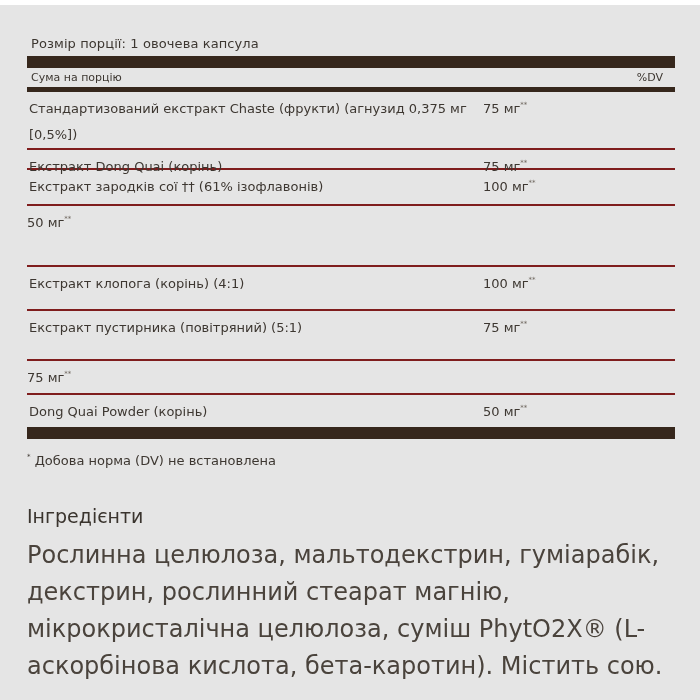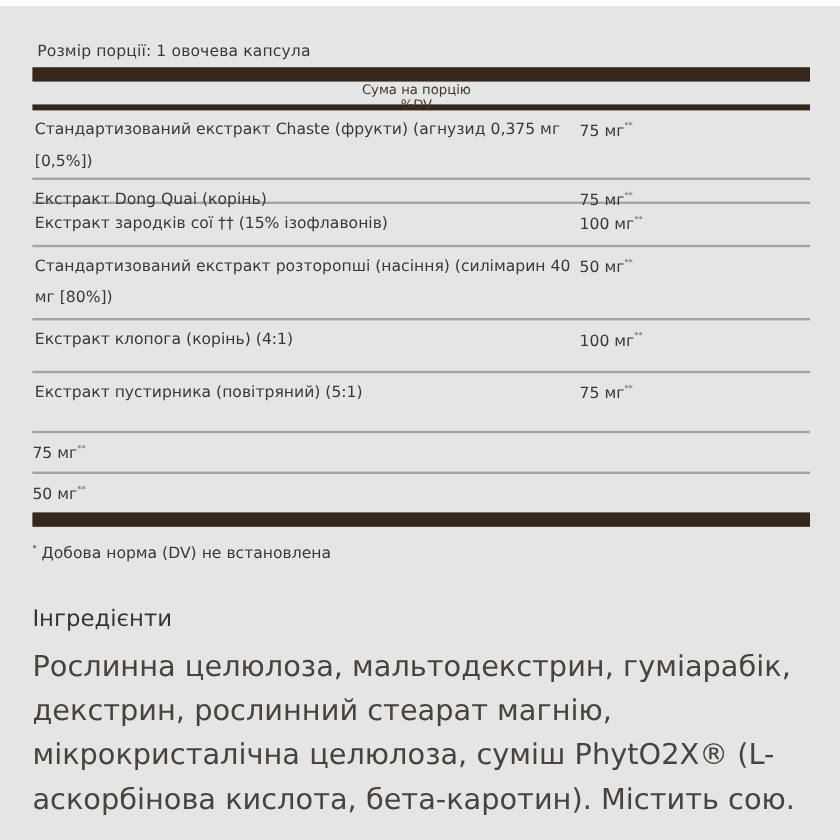--- a/index.html
+++ b/index.html
@@ -18,24 +18,24 @@
       position: absolute; left: 31px; top: 31px;
       font-size: 13px; color: #3d3731; letter-spacing: 0.1px;
     }
     .table {
       position: absolute; left: 27px; top: 51px; width: 648px;
     }
     .bar-thick { height: 12px; background: #36271c; }
     .bar-mid { height: 5px; background: #36271c; }
     .head-row {
       height: 19px; display: flex; align-items: center; justify-content: space-between;
-      font-size: 11px; color: #3d3731; padding: 0 12px 0 4px; flex-direction: column;
+      font-size: 11px; color: #3d3731; padding: 0 12px 0 4px;
     }
     .row {
-      display: flex; border-bottom: 2px solid #a3a3a3; box-sizing: border-box;
+      display: flex; border-bottom: 2px solid #7f1d1d; box-sizing: border-box;
     }
     .row.last { border-bottom: none; }
     .row .name {
       width: 454px; padding: 4px 0 0 2px; font-size: 13px; line-height: 26px; color: #3d3731;
     }
     .row .amount {
       padding-top: 2px; font-size: 13px; line-height: 22px; color: #3d3731;
     }
     .row .amount sup { font-size: 7px; vertical-align: 6px; color: #6d655d; }
     .footnote {
@@ -66,39 +66,39 @@
 
     <div class="row" style="height:58px">
       <div class="name">Стандартизований екстракт Chaste (фрукти) (агнузид 0,375 мг [0,5%])</div>
       <div class="amount"><span>75 мг</span><sup>**</sup></div>
     </div>
     <div class="row" style="height:20px">
       <div class="name">Екстракт Dong Quai (корінь)</div>
       <div class="amount"><span>75 мг</span><sup>**</sup></div>
     </div>
     <div class="row" style="height:36px">
-      <div class="name">Екстракт зародків сої †† (15% ізофлавонів)</div>
+      <div class="name">Екстракт зародків сої †† (61% ізофлавонів)</div>
       <div class="amount"><span>100 мг</span><sup>**</sup></div>
     </div>
     <div class="row" style="height:61px">
-      <div class="name">Стандартизований екстракт розторопші (насіння) (силімарин 40 мг [80%])</div>
       <div class="amount"><span>50 мг</span><sup>**</sup></div>
     </div>
     <div class="row" style="height:44px">
       <div class="name">Екстракт клопога (корінь) (4:1)</div>
       <div class="amount"><span>100 мг</span><sup>**</sup></div>
     </div>
     <div class="row" style="height:50px">
       <div class="name">Екстракт пустирника (повітряний) (5:1)</div>
       <div class="amount"><span>75 мг</span><sup>**</sup></div>
     </div>
     <div class="row" style="height:34px">
       <div class="amount"><span>75 мг</span><sup>**</sup></div>
     </div>
     <div class="row last" style="height:32px">
+      <div class="name">Dong Quai Powder (корінь)</div>
       <div class="amount"><span>50 мг</span><sup>**</sup></div>
     </div>
     <div class="bar-thick"></div>
   </div>
 
   <div class="footnote"><sup>*</sup> <span>Добова норма (DV) не встановлена</span></div>
 
   <div class="ing-title">Інгредієнти</div>
   <div class="ing-text">Рослинна целюлоза, мальтодекстрин, гуміарабік, декстрин, рослинний стеарат магнію, мікрокристалічна целюлоза, суміш PhytO2X® (L-аскорбінова кислота, бета-каротин). Містить сою.</div>
 </div>

